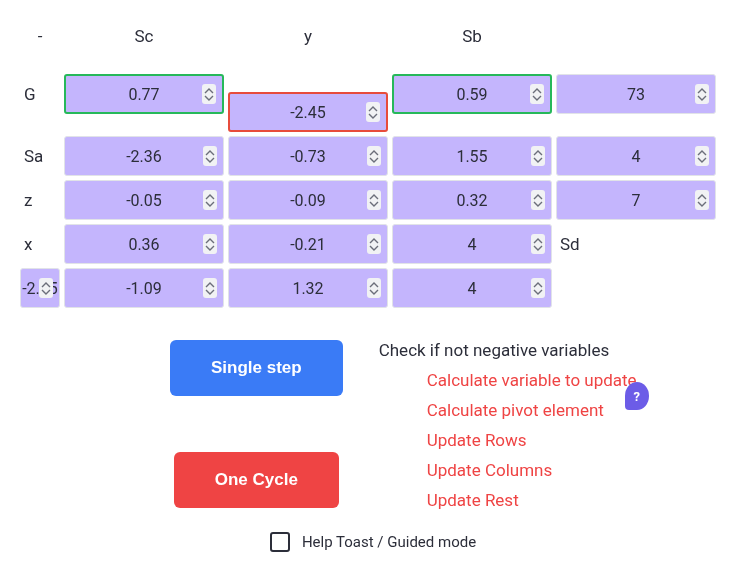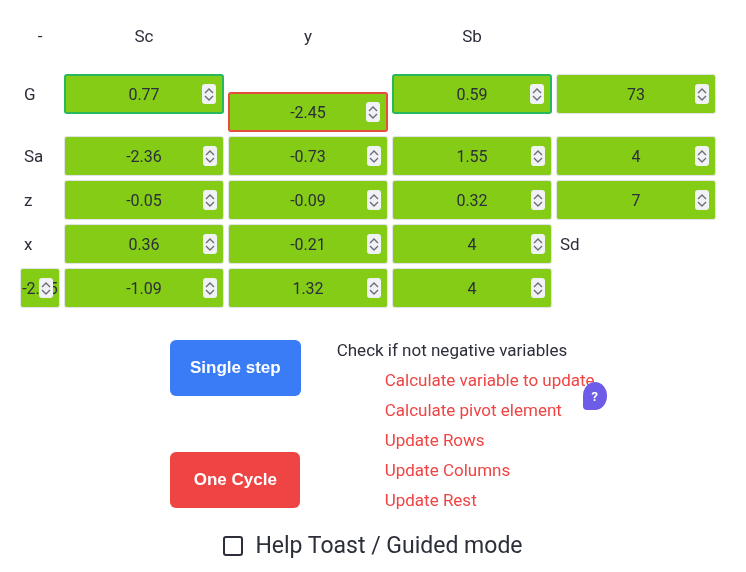--- a/index.html
+++ b/index.html
@@ -29,21 +29,21 @@
       padding: 0 4px;
     }
     .cell {
       position: relative;
       border: 1px solid #e1e3e8;
       border-radius: 3px;
       height: 40px;
       display: flex;
       align-items: center;
       justify-content: center;
-      background: #84cc16;
+      background: #c4b5fd;
       font-size: 16px;
       color: #2c2e3a;
     }
     .cell.green { border: 2px solid #26b85a; }
     .cell.red { border: 2px solid #e74c3c; margin-top: 36px; }
     .spinner {
       position: absolute;
       right: 6px;
       top: 50%;
       transform: translateY(-50%);
@@ -68,21 +68,21 @@
     .buttons {
       display: flex;
       flex-direction: column;
       gap: 56px;
       align-items: center;
       padding-top: 8px;
     }
     .btn {
       border: none;
       border-radius: 6px;
-      padding: 18px 20px;
+      padding: 18px 41px;
       font-size: 17px;
       font-weight: 700;
       color: #fff;
       cursor: pointer;
       min-width: 130px;
     }
     .btn-blue { background: #3a7bf6; }
     .btn-green { background: #ef4444; }
     .steps {
       display: flex;
@@ -108,21 +108,21 @@
       font-size: 13px;
       font-weight: 700;
       cursor: pointer;
     }
     .footer {
       margin-top: 22px;
       display: flex;
       align-items: center;
       justify-content: center;
       gap: 12px;
-      font-size: 23px;
+      font-size: 15px;
       color: #2c2e3a;
     }
     .checkbox {
       width: 20px;
       height: 20px;
       border: 2px solid #2c2e3a;
       border-radius: 3px;
       background: #fff;
       cursor: pointer;
     }

